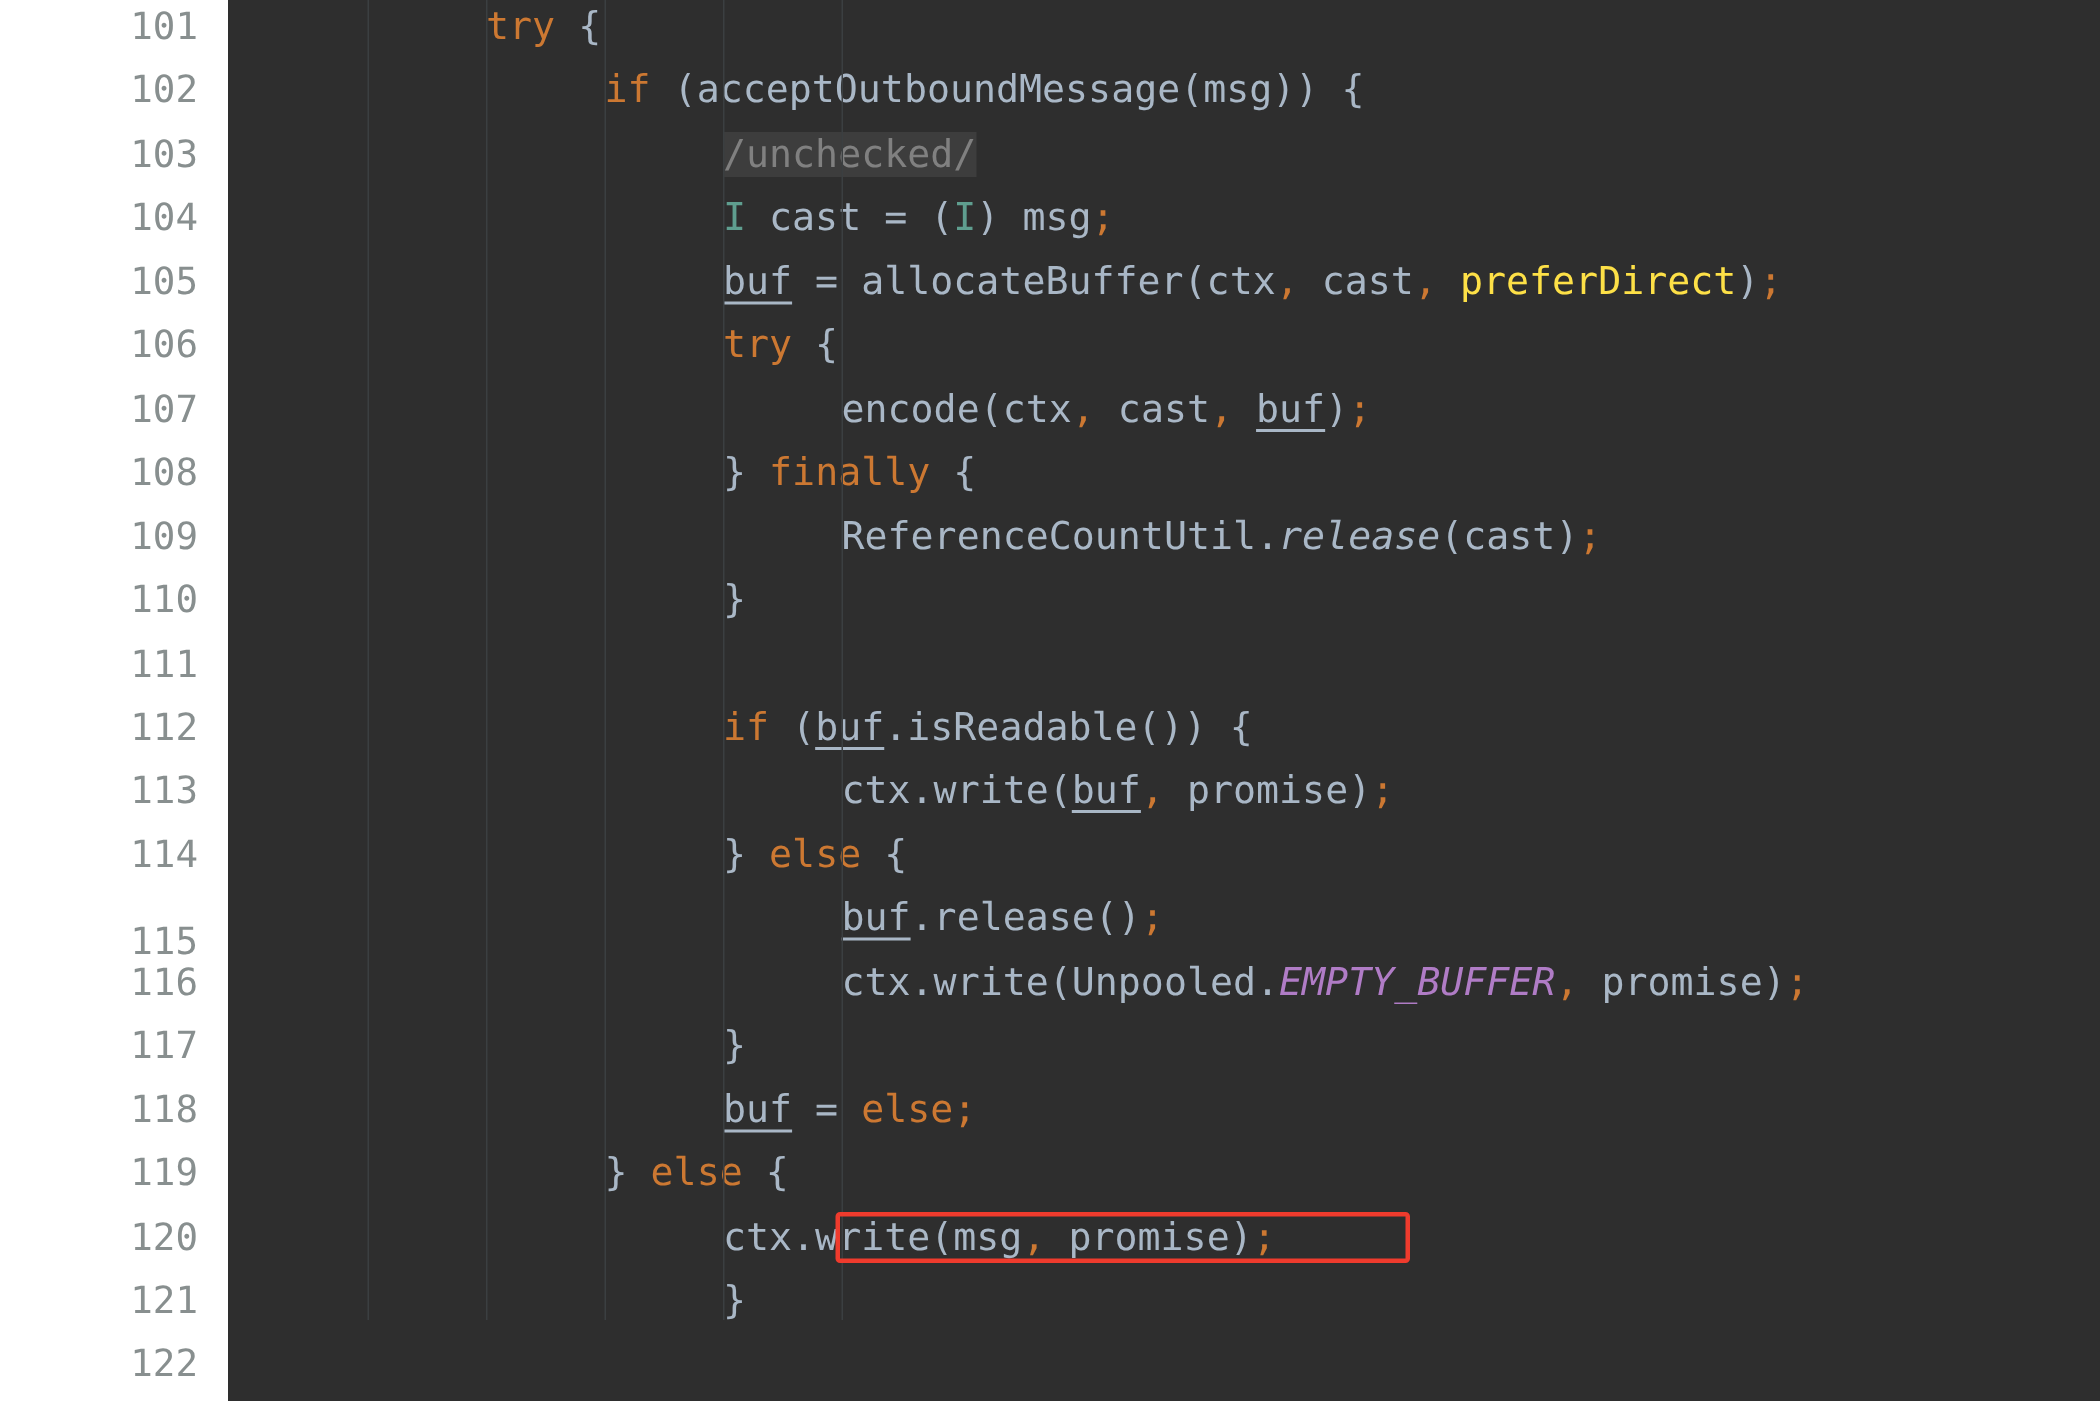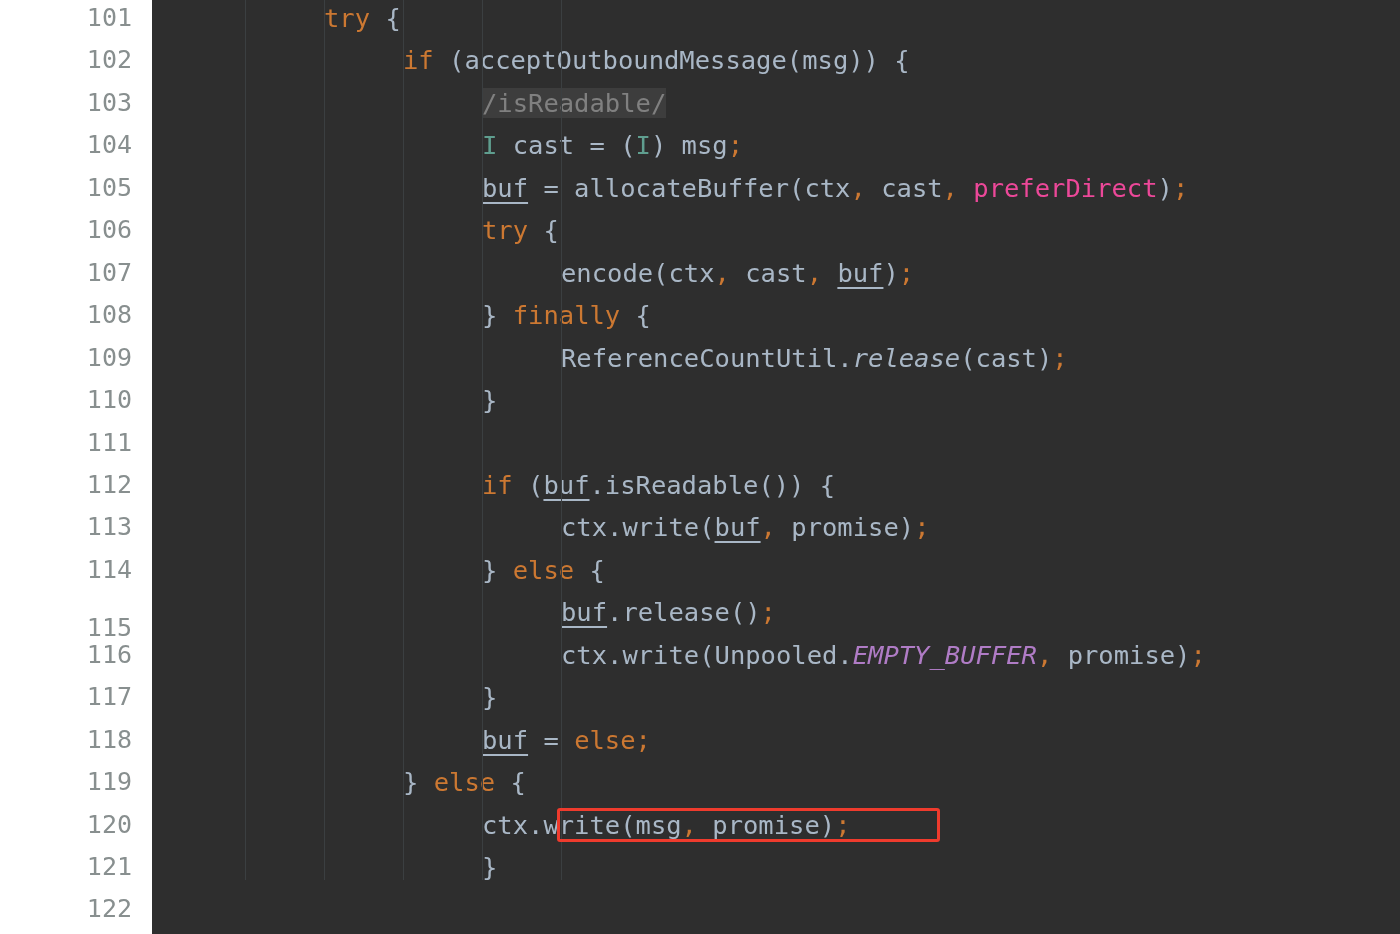--- a/index.html
+++ b/index.html
@@ -50,21 +50,21 @@
     position:absolute;top:0;width:1px;height:934px;
     background:#3b3f41;z-index:1;
   }
 
   
   .kw    {color:#cc7832;}
   .id    {color:#a9b7c6;}
   .punct {color:#a9b7c6;}
   .semi  {color:#cc7832;}
   .type  {color:#5f9e8f;}
-  .field {color:#ec4899;}
+  .field {color:#fde047;}
   .sfield{color:#b07cc6;font-style:italic;}
   .smeth {color:#a9b7c6;font-style:italic;}
   .local {color:#a9b7c6;text-decoration:underline;text-underline-offset:5px;}
   .cmt   {color:#808080;background:#3d3d3d;}
   .bracehl{background:#32503a;}
 
   
   #annot-box{
     position:absolute;
     border:3px solid #ef3b2d;
@@ -83,21 +83,21 @@
     <div id="guides">
         <div class="guide" style="left: 93px;"></div>
         <div class="guide" style="left: 172px;"></div>
         <div class="guide" style="left: 251px;"></div>
         <div class="guide" style="left: 330px;"></div>
         <div class="guide" style="left: 409px;"></div>
       </div>
     <div id="lines">
         <div class="line" style="top: -3px;"><div class="txt" style="padding-left: 158px;"><span class="kw">try</span><span class="punct"> </span><span class="punct">{</span></div></div>
         <div class="line" style="top: 39.45px;"><div class="txt" style="padding-left: 237px;"><span class="kw">if</span><span class="id"> (acceptOutboundMessage(msg)) {</span></div></div>
-        <div class="line" style="top: 81.9px;"><div class="txt" style="padding-left: 316px;"><span class="cmt">/isReadable/</span></div></div>
+        <div class="line" style="top: 81.9px;"><div class="txt" style="padding-left: 316px;"><span class="cmt">/unchecked/</span></div></div>
         <div class="line" style="top: 124.35px;"><div class="txt" style="padding-left: 316px;"><span class="type">I</span><span class="id"> cast = (</span><span class="type">I</span><span class="id">) msg</span><span class="semi">;</span></div></div>
         <div class="line" style="top: 166.8px;"><div class="txt" style="padding-left: 316px;"><span class="local">buf</span><span class="id"> = allocateBuffer(ctx</span><span class="semi">,</span><span class="id"> cast</span><span class="semi">,</span><span class="id"> </span><span class="field">preferDirect</span><span class="id">)</span><span class="semi">;</span></div></div>
         <div class="line" style="top: 209.25px;"><div class="txt" style="padding-left: 316px;"><span class="kw">try</span><span class="punct"> {</span></div></div>
         <div class="line" style="top: 251.7px;"><div class="txt" style="padding-left: 395px;"><span class="id">encode(ctx</span><span class="semi">,</span><span class="id"> cast</span><span class="semi">,</span><span class="id"> </span><span class="local">buf</span><span class="id">)</span><span class="semi">;</span></div></div>
         <div class="line" style="top: 294.15px;"><div class="txt" style="padding-left: 316px;"><span class="punct">} </span><span class="kw">finally</span><span class="punct"> {</span></div></div>
         <div class="line" style="top: 336.6px;"><div class="txt" style="padding-left: 395px;"><span class="id">ReferenceCountUtil.</span><span class="smeth">release</span><span class="id">(cast)</span><span class="semi">;</span></div></div>
         <div class="line" style="top: 379.05px;"><div class="txt" style="padding-left: 316px;"><span class="punct">}</span></div></div>
         <div class="line" style="top: 421.5px;"><div class="txt" style="padding-left: 0px;"></div></div>
         <div class="line" style="top: 463.95px;"><div class="txt" style="padding-left: 316px;"><span class="kw">if</span><span class="id"> (</span><span class="local">buf</span><span class="id">.isReadable()) {</span></div></div>
         <div class="line" style="top: 506.4px;"><div class="txt" style="padding-left: 395px;"><span class="id">ctx.write(</span><span class="local">buf</span><span class="semi">,</span><span class="id"> promise)</span><span class="semi">;</span></div></div>

